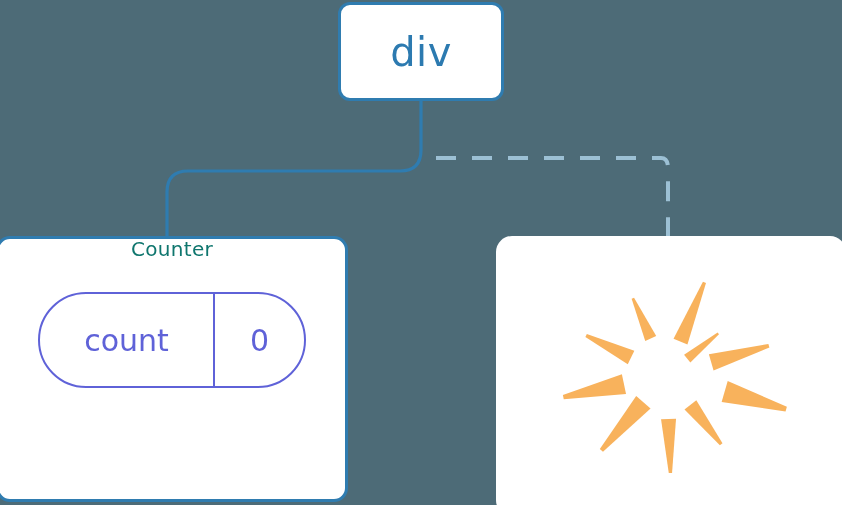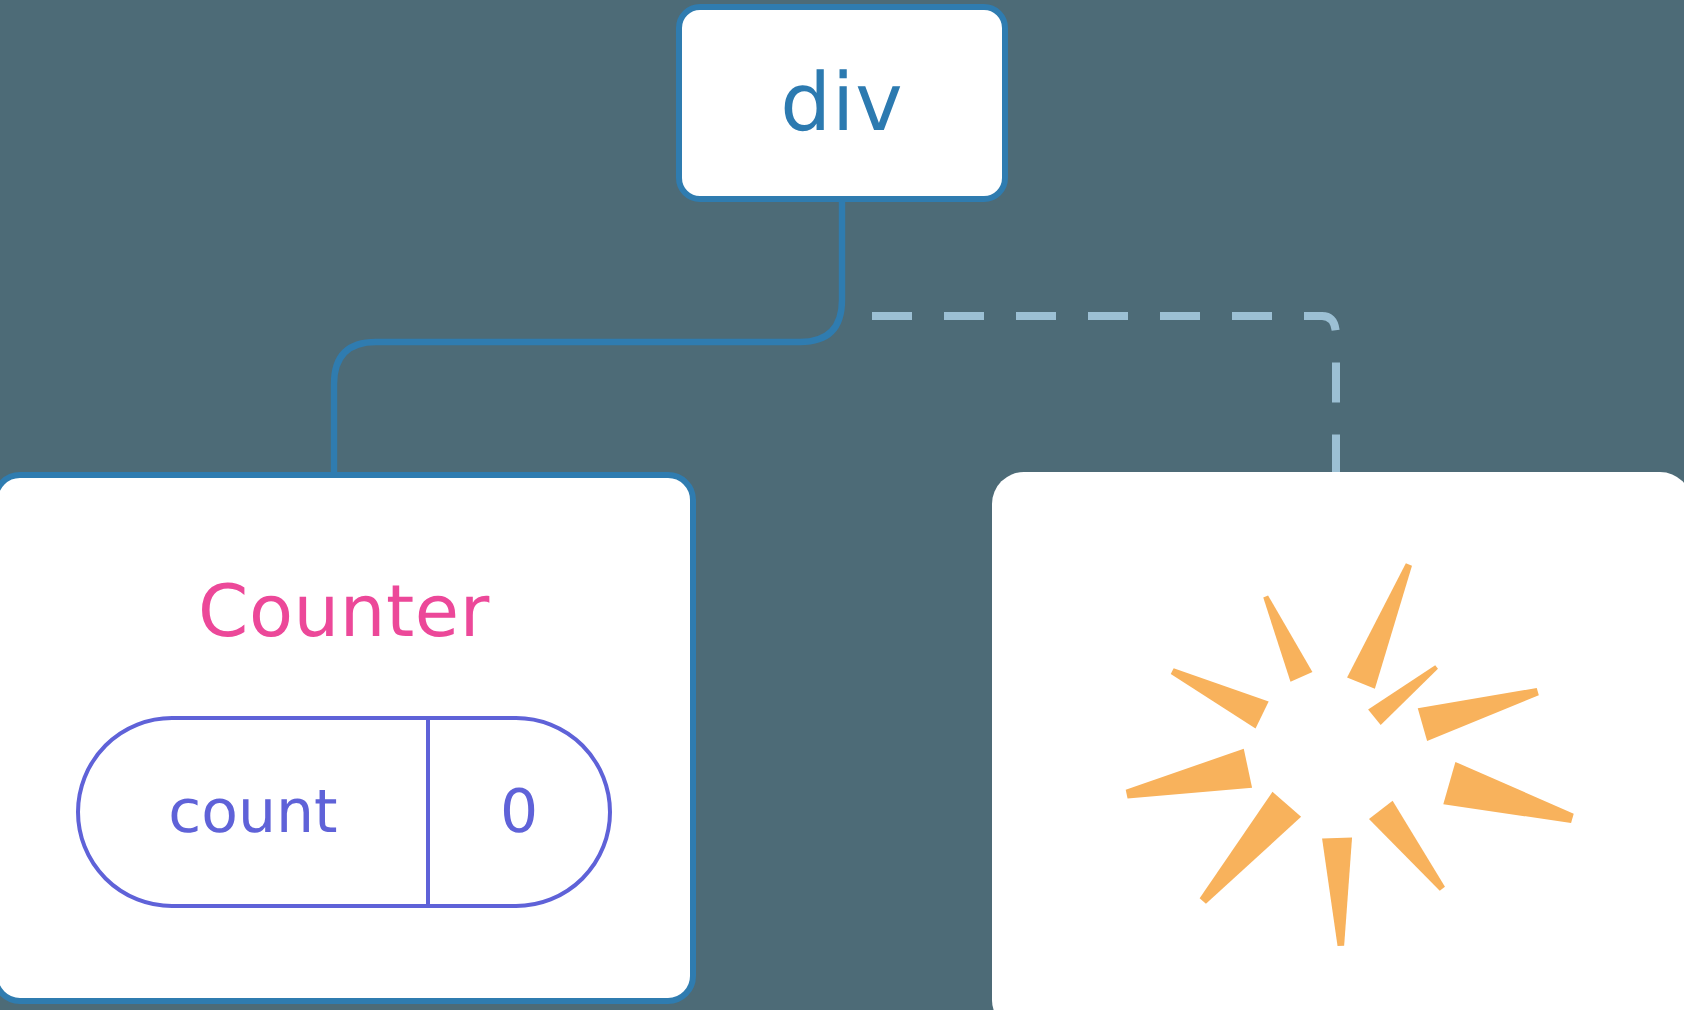--- a/index.html
+++ b/index.html
@@ -59,24 +59,23 @@
     top: 236px;
     width: 352px;
     height: 266px;
     border: 3px solid #2f7cb0;
     border-radius: 14px;
     display: flex;
     flex-direction: column;
     align-items: center;
   }
   .node-title-child {
-    font-size: 36px;
-    color: #ec4899;
+    font-size: 20px;
+    color: #0f766e;
     line-height: 1;
-    margin-top: 50px;
     letter-spacing: 0.3px;
   }
 
   
   .prop-pill {
     margin-top: 33px;
     width: 268px;
     height: 96px;
     border: 2px solid #5f62d8;
     border-radius: 48px;

